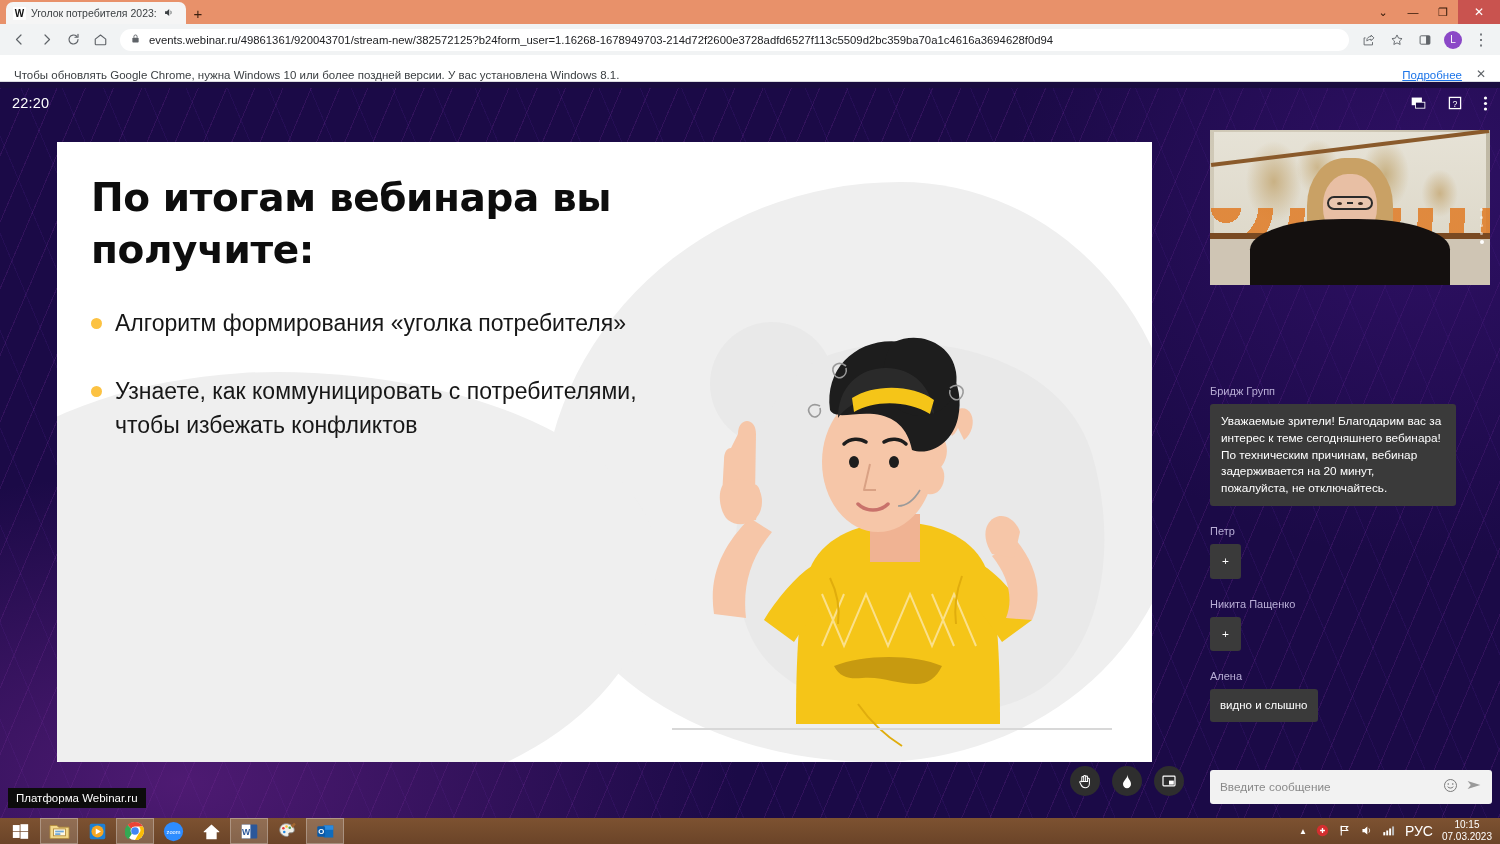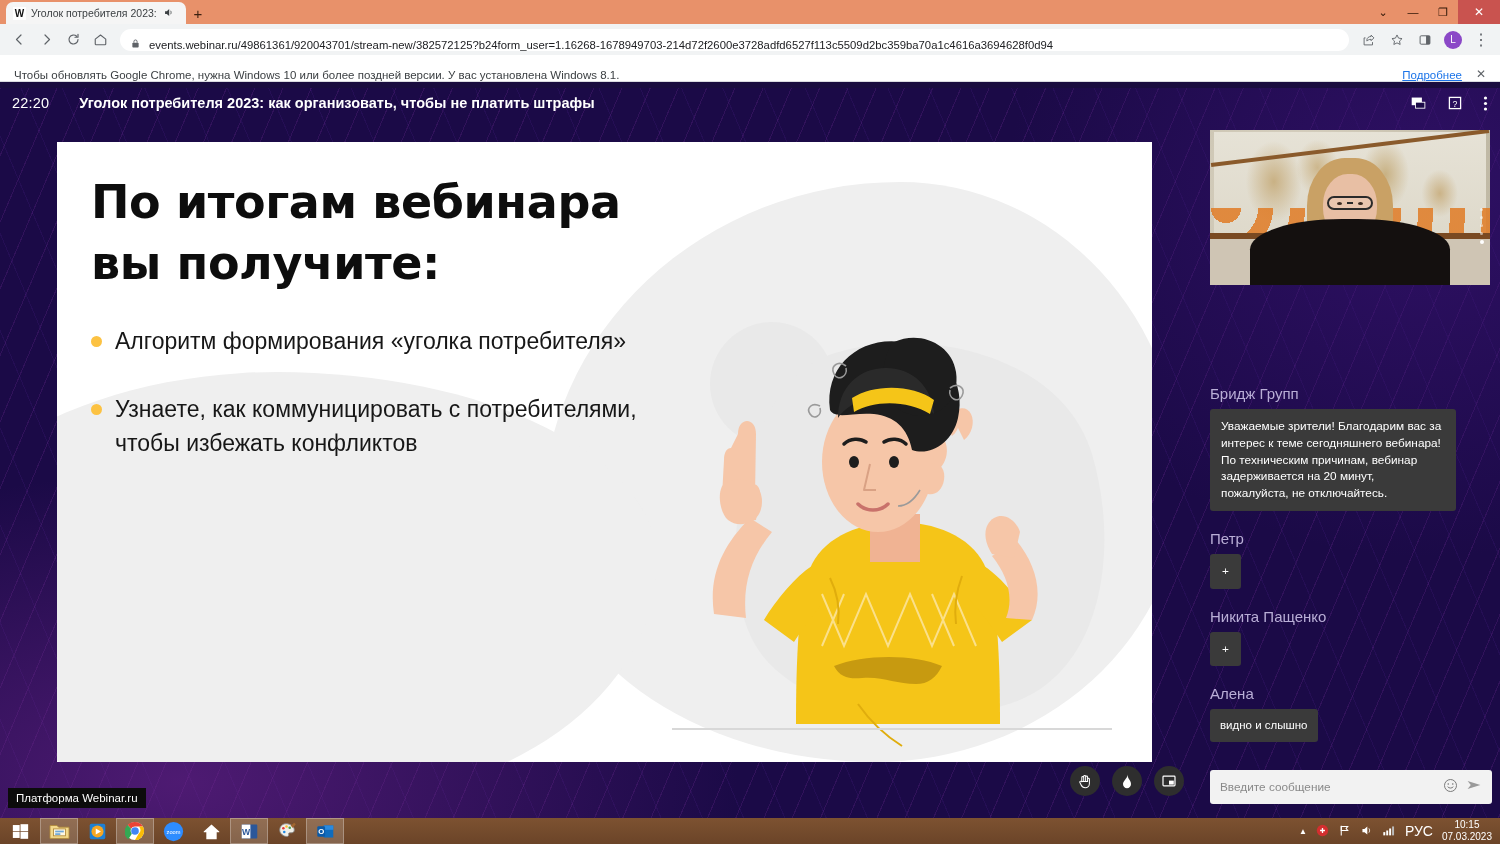--- a/index.html
+++ b/index.html
@@ -49,21 +49,21 @@
   .toolbar {
     height:31px; background:#f1f3f4; display:flex; align-items:center;
     padding:0 6px; gap:1px;
   }
   .tb-btn {
     width:26px;height:26px; display:flex;align-items:center;justify-content:center;
     color:#5f6368; border-radius:50%; flex:0 0 26px;
   }
   .omnibox {
     flex:1; height:22px; background:#fff; border-radius:11px;
-    display:flex; align-items:flex-end; padding:0 10px; gap:8px;
+    display:flex; align-items:center; padding:0 10px; gap:8px;
     margin:0 6px; font-size:11.5px; color:#202124; overflow:hidden;
   }
   .lock { flex:0 0 auto; }
   .url { white-space:nowrap; overflow:hidden; color:#202124; font-size:11.3px;}
   .tb-right { display:flex; align-items:center; gap:2px; }
   .avatar {
     width:18px;height:18px;border-radius:50%;background:#8b48c7;color:#fff;
     font-size:10px;display:flex;align-items:center;justify-content:center;
     margin:0 4px;
   }
@@ -110,21 +110,21 @@
     position:absolute; right:-30px; top:40px; width:640px; height:580px;
     background:#efefef; border-radius:56% 44% 48% 52% / 58% 52% 48% 42%;
   }
   .blob2 {
     position:absolute; left:-160px; top:230px; width:760px; height:430px;
     background:#efefef; border-radius:50% 50% 44% 56% / 56% 44% 56% 44%;
   }
   .slide-inner { position:relative; z-index:2; padding:30px 34px; }
   .slide-title {
     font-family:"DejaVu Sans", sans-serif;
-    font-size:46px; font-weight:bold; color:#0d0d0d;
+    font-size:39px; font-weight:bold; color:#0d0d0d;
     line-height:1.33; letter-spacing:-.4px; max-width:560px;
   }
   .bullets { margin-top:30px; max-width:570px; }
   .bullet { display:flex; gap:13px; margin-bottom:34px; }
   .dot {
     width:11px;height:11px;border-radius:50%;background:#fcc242;
     flex:0 0 11px; margin-top:12px;
   }
   .btext { font-size:23px; color:#171717; line-height:1.48; font-weight:400; }
 
@@ -196,21 +196,21 @@
     position:absolute; left:50%; bottom:0; width:200px;height:66px;
     margin-left:-100px; background:#14100f; border-radius:46% 46% 0 0;
   }
   .cam-dots {
     position:absolute; right:6px; top:78px; display:flex; flex-direction:column; gap:5px;
   }
   .cam-dots i { width:3px;height:3px;border-radius:50%;background:rgba(255,255,255,.55); display:block;}
   .cam-dots i:last-child { background:#fff; width:4px;height:4px; }
 
   .chat { position:absolute; left:10px; top:255px; width:282px; }
-  .msg-author { font-size:15px; color:#b9aed6; margin-bottom:7px; }
+  .msg-author { font-size:11px; color:#b9aed6; margin-bottom:7px; }
   .msg-bubble {
     background:#3a3a3a; color:#fff; border-radius:3px;
     padding:9px 11px; font-size:11.8px; line-height:1.42;
     margin-bottom:19px; display:inline-block; max-width:246px;
   }
   .msg-bubble.small { padding:8px 10px; font-size:11.5px; }
   .msg-bubble.tiny { padding:9px 12px; }
 
   .composer {
     position:absolute; left:10px; bottom:14px; width:282px; height:34px;
@@ -341,21 +341,20 @@
     <span class="spacer"></span>
     <a href="#">Подробнее</a>
     <span class="x">✕</span>
   </div>
 
   <div class="app">
     <div class="app-bg"></div>
 
     <div class="app-head">
       <div class="clock">22:20</div>
-      <div class="wtitle">Уголок потребителя 2023: как организовать, чтобы не платить штрафы</div>
       <div class="head-spacer"></div>
       <div class="head-icons">
         <span class="hicon">
           <svg width="17" height="17" viewBox="0 0 20 20">
               <rect x="2" y="3" width="12" height="9" fill="#fff"></rect>
               <rect x="6" y="8" width="12" height="8" fill="#fff"></rect>
               <rect x="7" y="9" width="10" height="6" fill="#1b0a47"></rect>
             </svg>
         </span>
         <span class="hicon">

